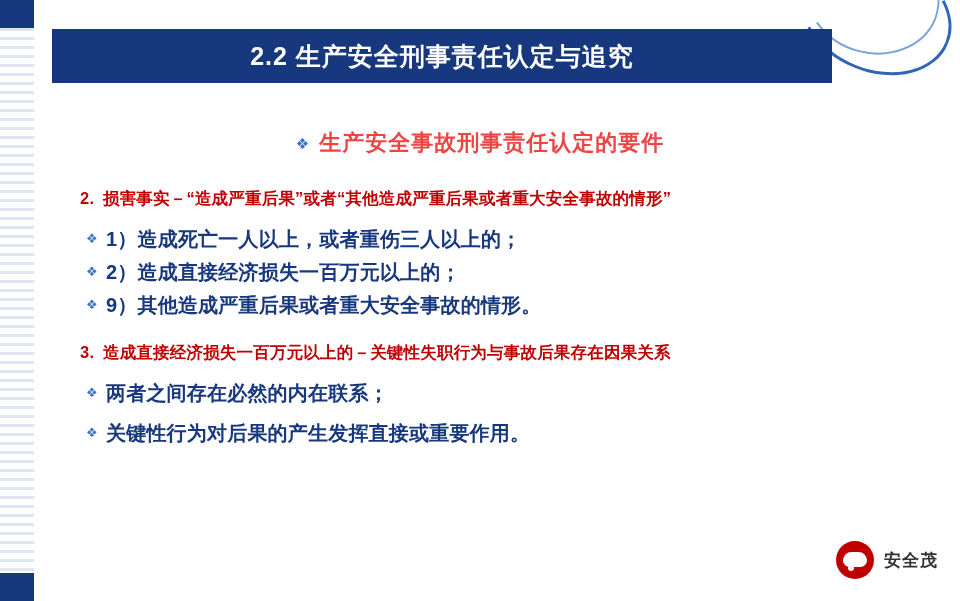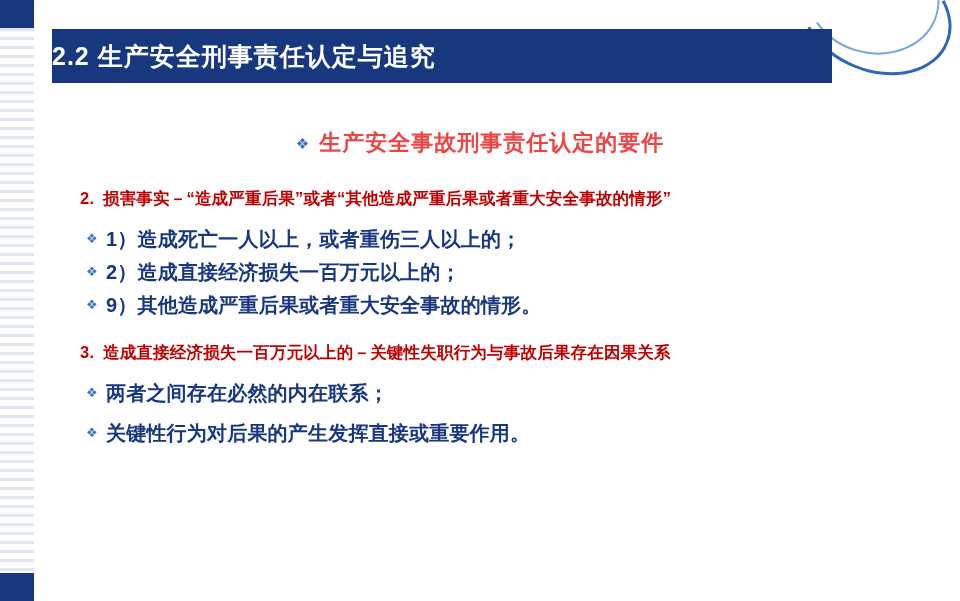--- a/index.html
+++ b/index.html
@@ -78,20 +78,21 @@
   
   .title-bar {
     position: absolute;
     left: 52px;
     top: 29px;
     width: 780px;
     height: 54px;
     background: #17377e;
     display: flex;
     align-items: center;
+    justify-content: center;
   }
   .title-bar .title-text {
     color: #ffffff;
     font-size: 25px;
     font-weight: bold;
     letter-spacing: 1px;
     white-space: nowrap;
   }
   
   .subtitle-row {
@@ -257,14 +258,20 @@
       <span class="btext">两者之间存在必然的内在联系；</span>
     </div>
 
     <div class="bullet gap-sm">
       <span class="bchar">❖</span>
       <span class="btext">关键性行为对后果的产生发挥直接或重要作用。</span>
     </div>
 
   </div>
 
+  <div class="footer-logo">
+    <span class="logo-badge">
+      <span class="cloud"></span>
+    </span>
+    <span class="logo-text">安全茂</span>
+  </div>
 
 </div>
 
 </body></html>

